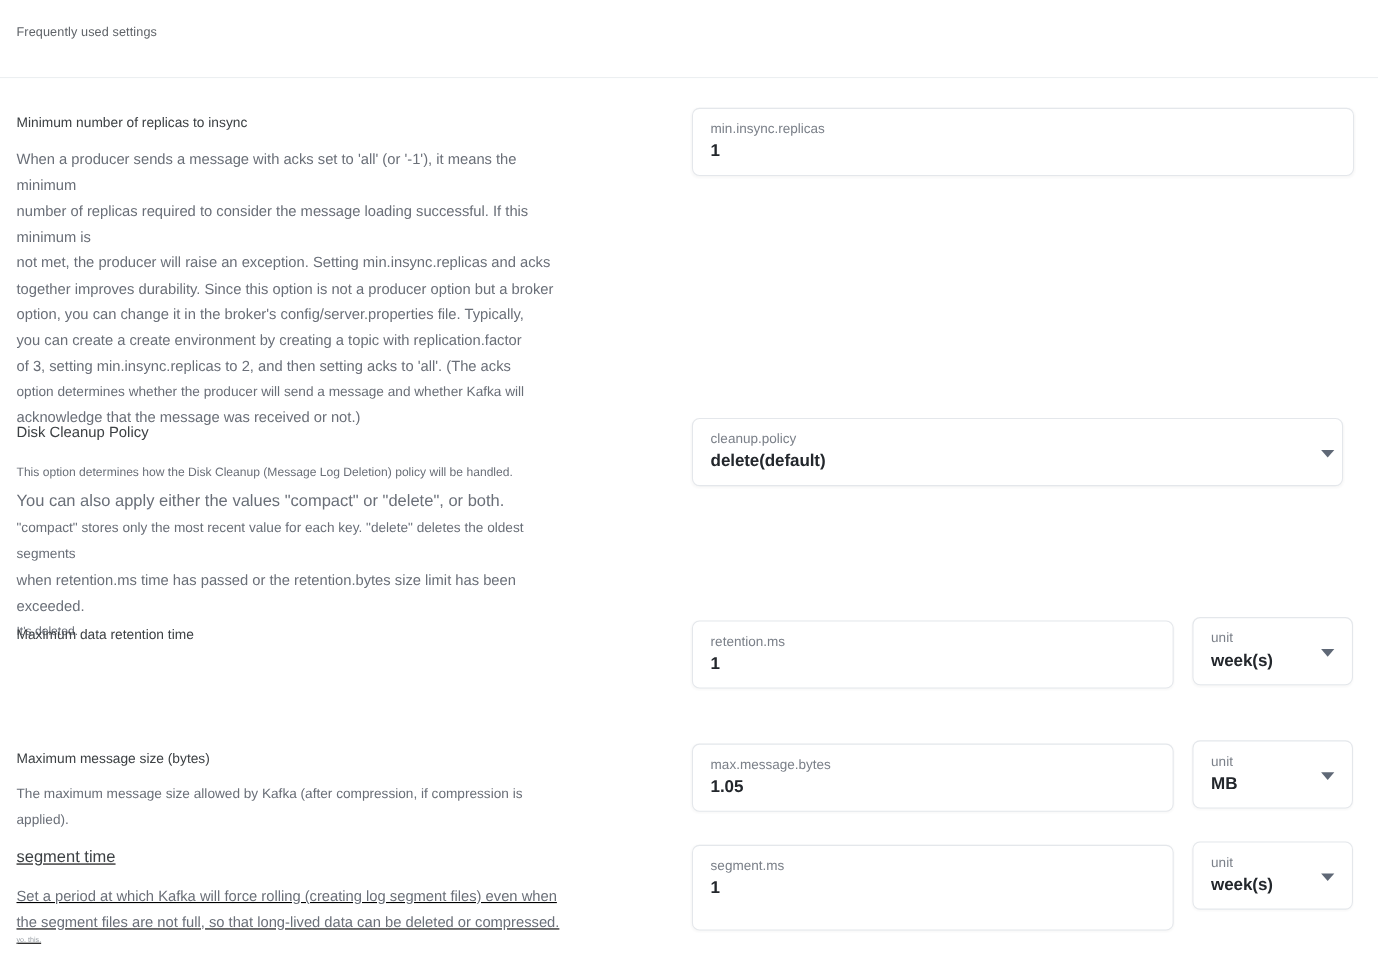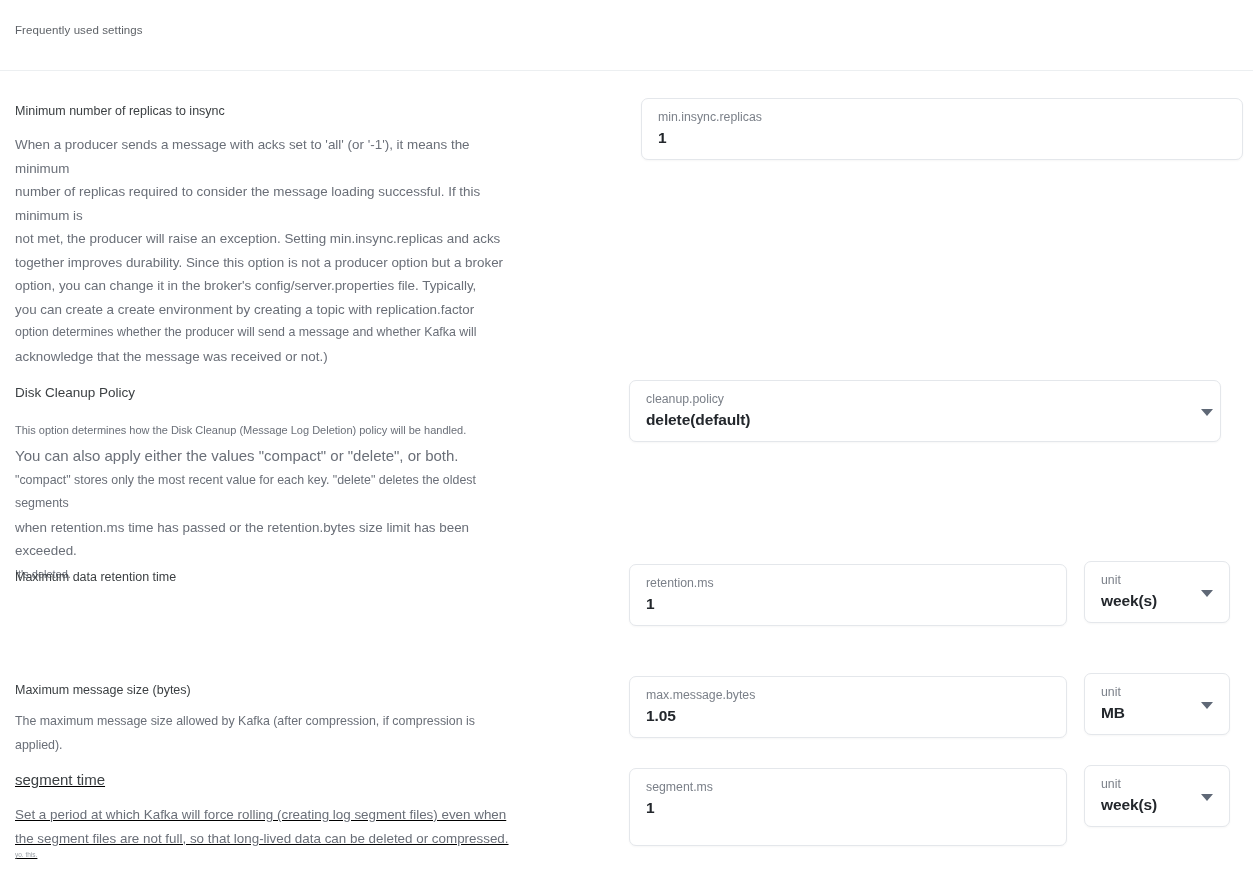--- a/index.html
+++ b/index.html
@@ -114,21 +114,21 @@
 
   .chevron-down {
     position: absolute;
     width: 0; height: 0;
     border-left: 6.5px solid transparent;
     border-right: 6.5px solid transparent;
     border-top: 7px solid #5f6876;
   }
 
   
-  #field-min-insync   { left: 9px;   top: 27px;  width: 602px; height: 62px; margin-left: 12px; }
+  #field-min-insync   { left: 9px;   top: 27px;  width: 602px; height: 62px; }
   #field-cleanup      { left: 9px;   top: 309px; width: 592px; height: 62px; }
   #field-retention    { left: 9px;   top: 493px; width: 438px; height: 62px; }
   #field-retention-u  { left: 464px; top: 490px; width: 146px; height: 62px; }
   #field-maxmsg       { left: 9px;   top: 605px; width: 438px; height: 62px; }
   #field-maxmsg-u     { left: 464px; top: 602px; width: 146px; height: 62px; }
   #field-segment      { left: 9px;   top: 697px; width: 438px; height: 78px; }
   #field-segment-u    { left: 464px; top: 694px; width: 146px; height: 62px; }
 
   #chev-cleanup       { left: 581px; top: 338px; }
   #chev-retention-u   { left: 581px; top: 519px; }
@@ -161,20 +161,21 @@
       <div class="setting-block" id="block-min-insync">
         <div class="setting-title t-sm">Minimum number of replicas to insync</div>
         <div class="gap-14"></div>
         <div class="setting-desc">
           <p class="d-md">When a producer sends a message with acks set to 'all' (or '-1'), it means the minimum</p>
           <p class="d-md">number of replicas required to consider the message loading successful. If this minimum is</p>
           <p class="d-md">not met, the producer will raise an exception. Setting min.insync.replicas and acks</p>
           <p class="d-md">together improves durability. Since this option is not a producer option but a broker</p>
           <p class="d-md">option, you can change it in the broker's config/server.properties file. Typically,</p>
           <p class="d-md">you can create a create environment by creating a topic with replication.factor</p>
+          <p class="d-md">of 3, setting min.insync.replicas to 2, and then setting acks to 'all'. (The acks</p>
           <p class="d-sm">option determines whether the producer will send a message and whether Kafka will</p>
           <p class="d-md">acknowledge that the message was received or not.)</p>
         </div>
       </div>
 
       <div class="setting-block" id="block-cleanup">
         <div class="setting-title t-md">Disk Cleanup Policy</div>
         <div class="gap-18"></div>
         <div class="setting-desc">
           <p class="d-xs">This option determines how the Disk Cleanup (Message Log Deletion) policy will be handled.</p>

